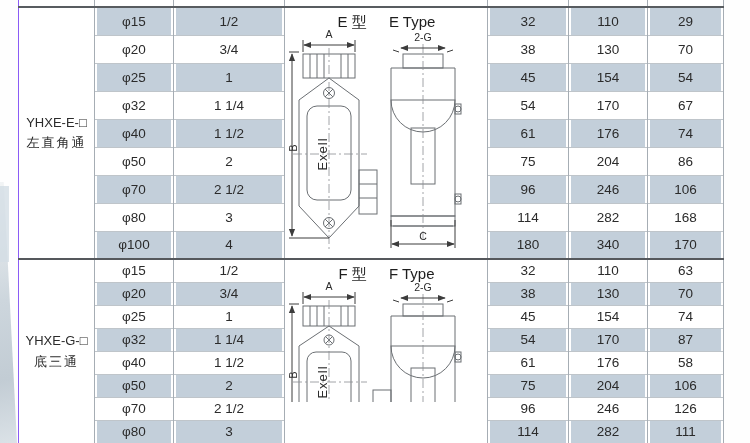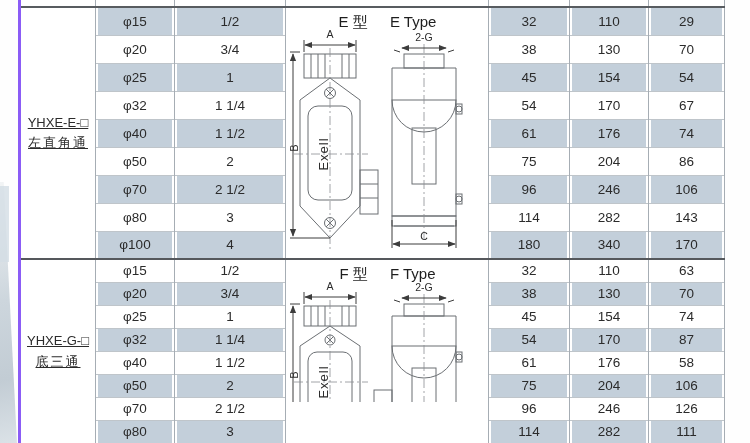--- a/index.html
+++ b/index.html
@@ -8,21 +8,21 @@
   .left-shade{position:absolute;left:0;top:182px;width:17px;height:261px;
         background:linear-gradient(168deg,#f2f4f5 0%,#cdd6dd 45%,#c2ccd4 75%,#dbe2e7 100%);
         clip-path:polygon(0 0,22% 0,100% 100%,0 100%);}
   .left-shade2{position:absolute;left:0;top:186px;width:9px;height:76px;background:#d3dde5;opacity:.8;}
 
   table.main{position:absolute;left:18px;top:0;width:705px;border-collapse:collapse;table-layout:fixed;}
   td{padding:0;text-align:center;vertical-align:middle;font-size:13.5px;color:#2b2b2b;
      border-right:1px solid #a6adb4;border-top:1px solid #bfc5ca;background:#ffffff;overflow:hidden;}
   tr.g1{height:28px;} tr.g2{height:23px;} tr.partial{height:7px;}
   tr.partial td{border-top:none;border-bottom:2px solid #585c60;}
-  td.first{border-left:3px solid #8b5cf6;text-decoration:underline;}
+  td.first{border-left:1px solid #8b5cf6;}
   td.blue{background:#c3cfda;box-shadow:inset 2px 0 0 0 #ffffff,inset -2px 0 0 0 #ffffff;}
   td.namecell{font-size:13px;line-height:1.55;background:#ffffff;}
   td.namecell .cn{font-size:13px;letter-spacing:2px;}
   td.drawcell{background:#ffffff;vertical-align:top;position:relative;}
   tr.divider td{border-top:2px solid #55585c;}
   .panel{position:relative;width:203px;overflow:hidden;}
   .panel-title{position:absolute;top:5px;left:0;width:100%;font-size:15px;color:#1e1e1e;z-index:2;}
   .panel-title .en{margin-left:18px;}
   .panel svg{position:absolute;left:0;top:0;}
   .p1{height:250px;} .p2{height:142px;}
@@ -169,21 +169,21 @@
       <td class="blue">2 1/2</td>
       <td class="blue">96</td>
       <td class="blue">246</td>
       <td class="blue">106</td>
     </tr>
     <tr class="g1">
       <td>φ80</td>
       <td>3</td>
       <td>114</td>
       <td>282</td>
-      <td>143</td>
+      <td>168</td>
     </tr>
     <tr class="g1">
       <td class="blue">φ100</td>
       <td class="blue">4</td>
       <td class="blue">180</td>
       <td class="blue">340</td>
       <td class="blue">170</td>
     </tr>
 
     <tr class="g2 divider">

